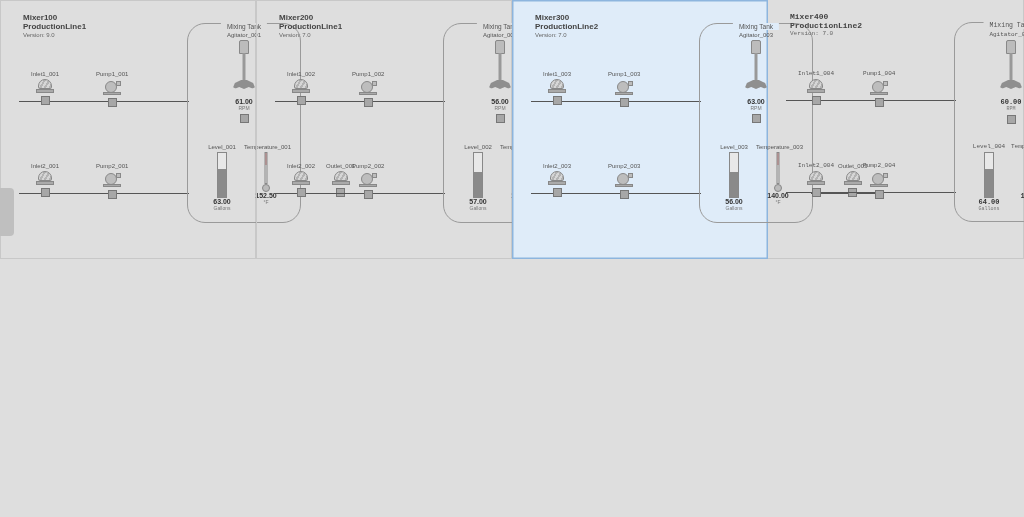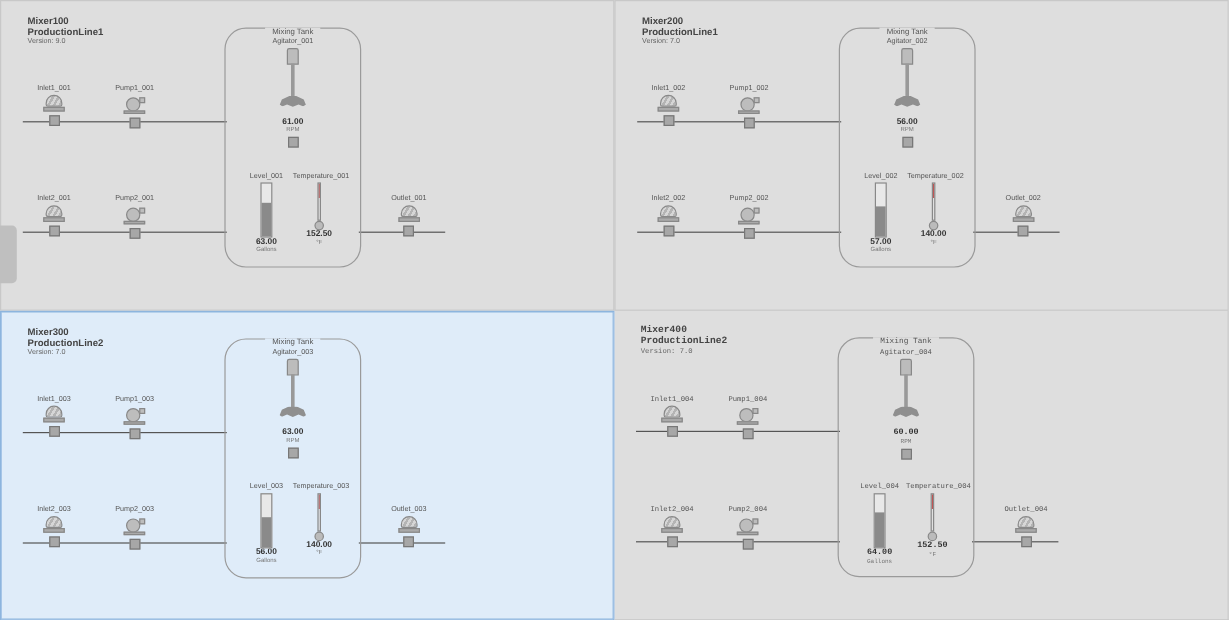--- a/index.html
+++ b/index.html
@@ -8,21 +8,21 @@
     height: 517px;
     background: #dedede;
     font-family: Arial, sans-serif;
     font-size: 7px;
     color: #444;
     position: relative;
     overflow: hidden;
   }
   .container {
     display: grid;
-    grid-template-columns: 1fr 1fr;
+    grid-template-columns: 1fr 1fr 1fr 1fr;
     grid-template-rows: 1fr 1fr;
     width: 100%;
     height: 100%;
     gap: 0;
   }
   .panel {
     position: relative;
     border: 1px solid #c8c8c8;
   }
   .panel.selected {

